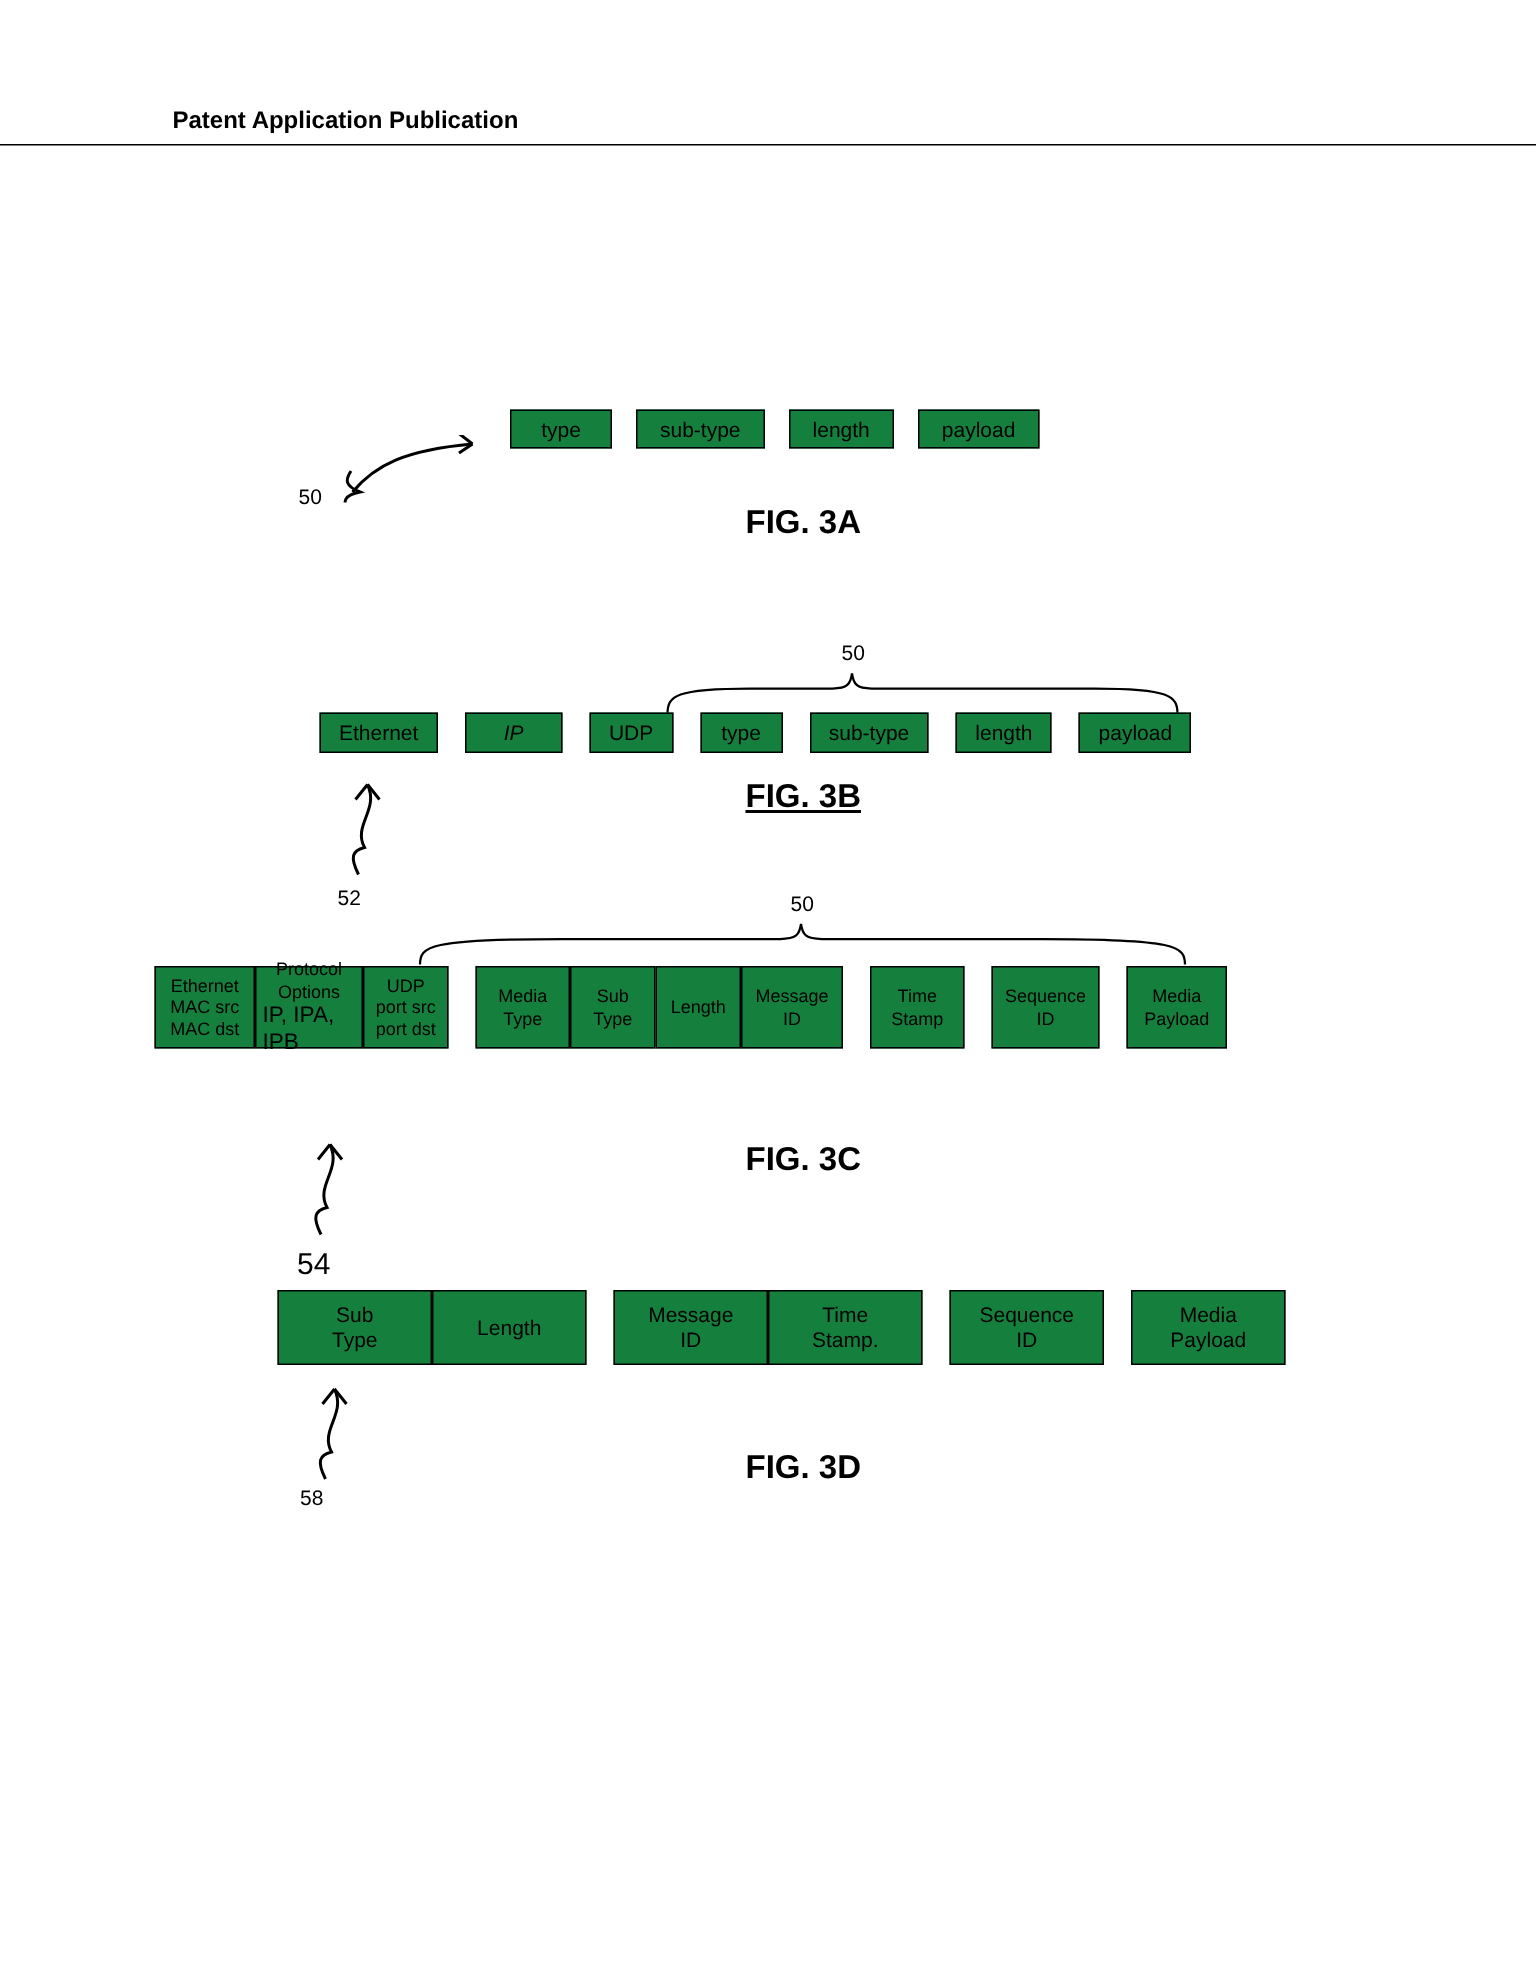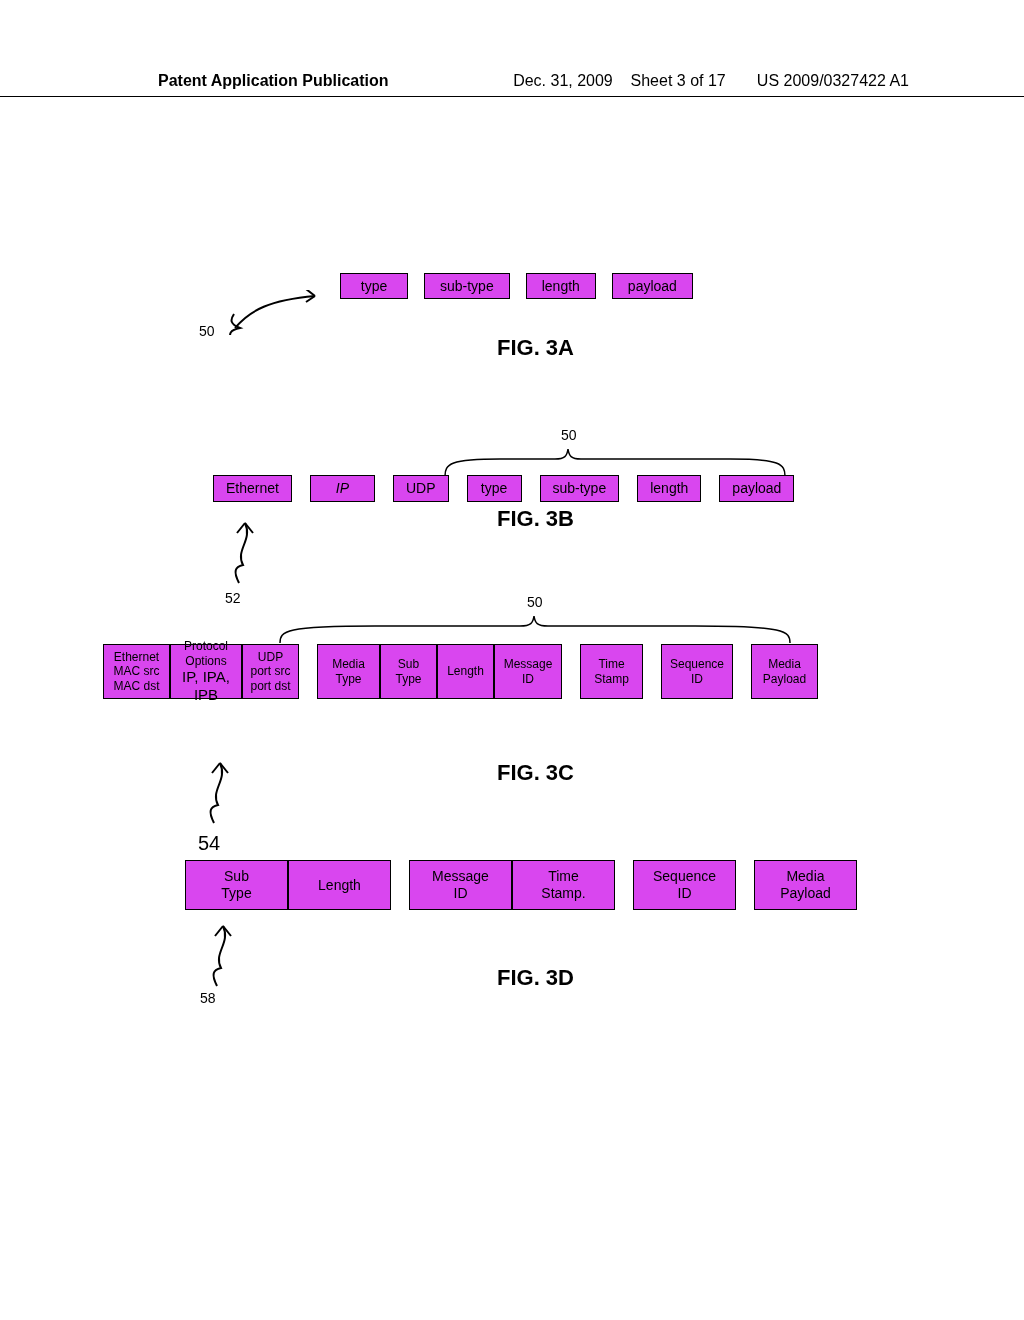--- a/index.html
+++ b/index.html
@@ -20,38 +20,37 @@
       left: 0;
       right: 0;
       padding: 0 115px;
       border-bottom: 1.5px solid black;
       padding-bottom: 6px;
     }
     .header-left {
       font-weight: bold;
       font-size: 16px;
       display: inline-block;
-      margin-left: 43px;
     }
     .header-right {
       float: right;
       font-size: 16px;
     }
     .fig-label {
       font-weight: bold;
       font-size: 22px;
       text-align: center;
       padding-left: 47px;
     }
     .cell {
       border: 1.5px solid black;
       padding: 6px 10px;
       font-size: 14px;
-      text-align: center;
-      background: #d946ef;
+      text-align: left;
+      background: #15803d;
       display: flex;
       align-items: center;
       justify-content: center;
       flex-direction: column;
       line-height: 1.2;
     }
     .gap-small {
       width: 18px;
     }
     .ref-num {
@@ -100,23 +99,24 @@
     }
     .fig-3b-row {
       display: flex;
     }
     .fig-3b-row .cell {
       height: 27px;
       padding: 4px 12px;
     }
     .fig-3b-label {
       position: absolute;
-      top: 506px;
-      left: 0;
-      right: 0;
+      top: 518px;
+      left: 0;
+      right: 0;
+      text-decoration: underline;
     }
     .fig-3b-50 {
       position: absolute;
       top: 427px;
       left: 561px;
       font-size: 14px;
     }
     .fig-3b-bracket {
       position: absolute;
       top: 444px;
@@ -212,27 +212,20 @@
       stroke: black;
       fill: none;
       stroke-width: 1.5;
     }
   </style>
 </head>
 <body>
 
 <div class="header">
   <span class="header-left">Patent Application Publication</span>
-  <span class="header-right">
-    <span>Dec. 31, 2009</span>
-    &nbsp;&nbsp;
-    <span>Sheet 3 of 17</span>
-    &nbsp;&nbsp;&nbsp;&nbsp;&nbsp;
-    <span>US 2009/0327422 A1</span>
-  </span>
 </div>
 
 <div class="fig-3a-container">
   <div class="fig-3a-row">
     <div class="cell">type</div>
     <div class="cell">sub-type</div>
     <div class="cell">length</div>
     <div class="cell">payload</div>
   </div>
 </div>

